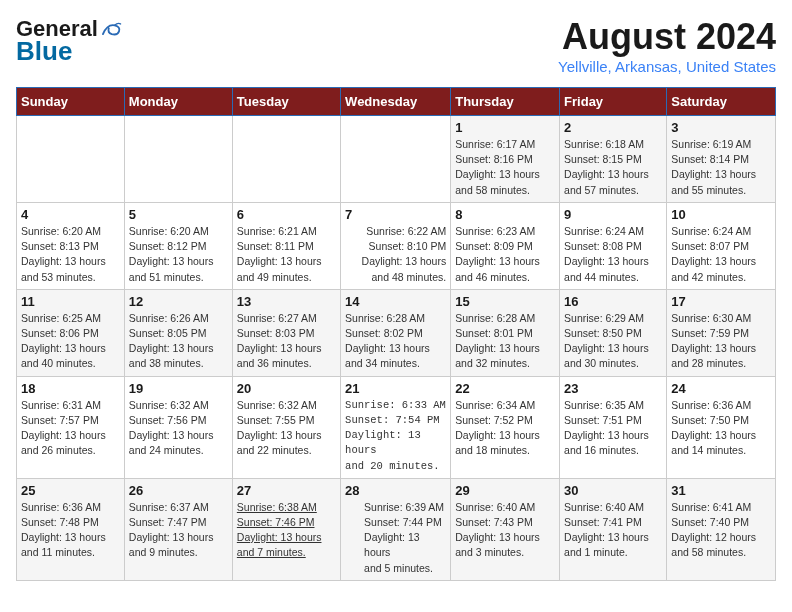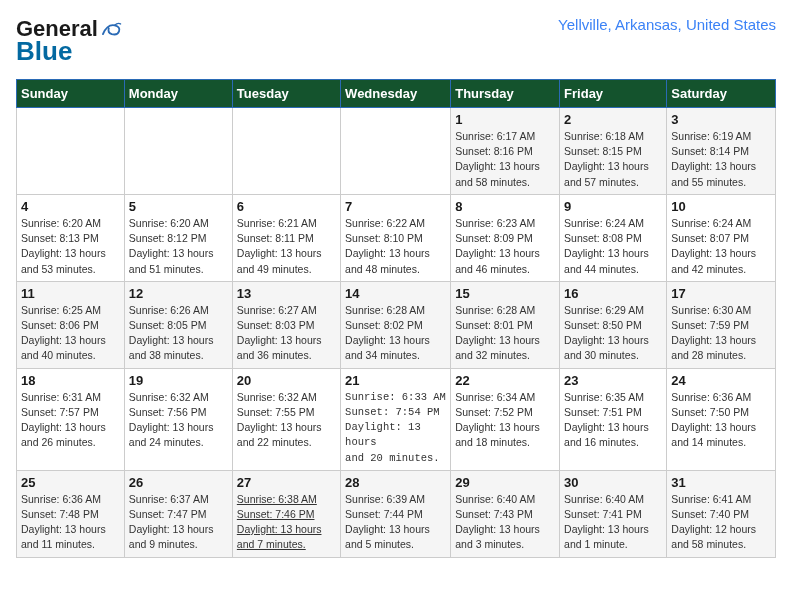--- a/index.html
+++ b/index.html
@@ -46,21 +46,21 @@
     .location {
       font-size: 15px;
       color: #3b82f6;
     }
     .calendar {
       width: 100%;
       border-collapse: collapse;
       font-size: 11px;
     }
     .calendar thead th {
-      background-color: #14532d;
+      background-color: #7f1d1d;
       color: #fff;
       padding: 6px 4px;
       text-align: left;
       font-size: 13px;
       font-weight: bold;
       border: 1px solid #2a6ab5;
     }
     .calendar tbody td {
       vertical-align: top;
       border: 1px solid #ccc;
@@ -101,20 +101,21 @@
         General
       </span>
       <svg class="logo-bird" viewBox="0 0 30 22" fill="none" xmlns="http://www.w3.org/2000/svg">
         <path d="M4 18 Q10 4 20 6 Q28 8 26 14 Q24 20 16 18 Q10 16 12 10" stroke="#2a6ab5" stroke-width="2.5" fill="none" stroke-linecap="round"></path>
         <path d="M20 6 Q24 2 28 4" stroke="#2a6ab5" stroke-width="2" fill="none" stroke-linecap="round"></path>
       </svg>
     </div>
     <div style="font-size:26px; font-weight:bold; color:#0369a1; margin-top:-6px;">Blue</div>
   </div>
   <div class="title-block">
+    <div class="month-title">August 2024</div>
     <div class="location">Yellville, Arkansas, United States</div>
   </div>
 </div>
 
 <table class="calendar">
   <thead>
     <tr>
     <th>Sunday</th>
         <th>Monday</th>
         <th>Tuesday</th>
@@ -169,21 +170,21 @@
         </td>
         <td>
           <span class="day-num">6</span>
           <div class="day-info" style="white-space: pre-line;">Sunrise: 6:21 AM
 Sunset: 8:11 PM
 Daylight: 13 hours
 and 49 minutes.</div>
         </td>
         <td>
           <span class="day-num">7</span>
-          <div class="day-info" style="white-space: pre-line;">Sunrise: 6:22 AM
+          <div class="day-info" style="white-space: pre-line; text-align: right;">Sunrise: 6:22 AM
 Sunset: 8:10 PM
 Daylight: 13 hours
 and 48 minutes.</div>
         </td>
         <td>
           <span class="day-num">8</span>
           <div class="day-info" style="white-space: pre-line;">Sunrise: 6:23 AM
 Sunset: 8:09 PM
 Daylight: 13 hours
 and 46 minutes.</div>
@@ -322,21 +323,21 @@
         </td>
         <td>
           <span class="day-num">27</span>
           <div class="day-info" style="white-space: pre-line; text-decoration: underline;">Sunrise: 6:38 AM
 Sunset: 7:46 PM
 Daylight: 13 hours
 and 7 minutes.</div>
         </td>
         <td>
           <span class="day-num">28</span>
-          <div class="day-info" style="white-space: pre-line;">Sunrise: 6:39 AM
+          <div class="day-info" style="white-space: pre-line; margin-left: 19px;">Sunrise: 6:39 AM
 Sunset: 7:44 PM
 Daylight: 13 hours
 and 5 minutes.</div>
         </td>
         <td>
           <span class="day-num">29</span>
           <div class="day-info" style="white-space: pre-line;">Sunrise: 6:40 AM
 Sunset: 7:43 PM
 Daylight: 13 hours
 and 3 minutes.</div>

